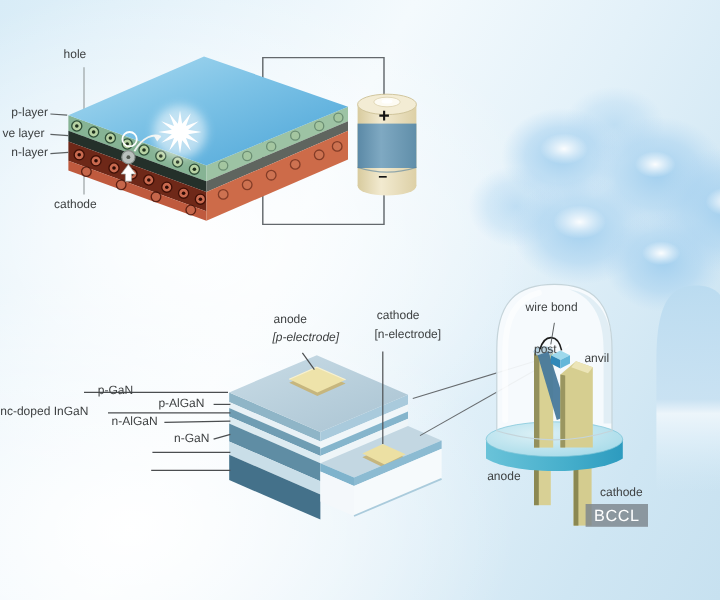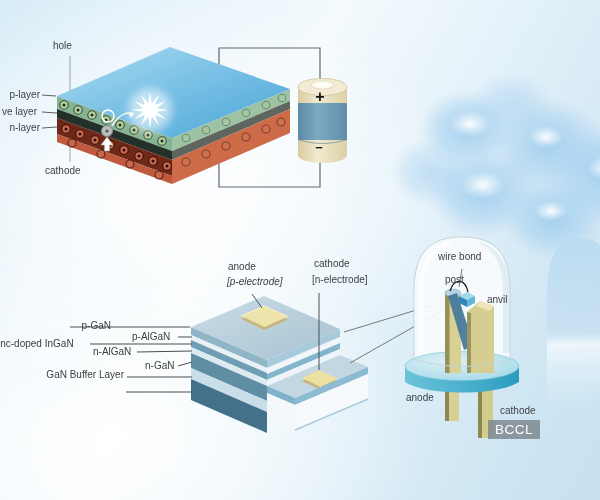--- a/index.html
+++ b/index.html
@@ -321,24 +321,23 @@
   <div class="lbl" style="left:228px;top:261px;">anode</div>
   <div class="lbl" style="left:227px;top:276px;font-style:italic;">[p-electrode]</div>
   <div class="lbl" style="left:314px;top:258px;">cathode</div>
   <div class="lbl" style="left:312px;top:274px;">[n-electrode]</div>
 
   <div class="lbl r" style="left:0;top:320px;width:67px;padding-left:44px;">p-GaN</div>
   <div class="lbl" style="left:-2px;top:338px;">inc-doped InGaN</div>
   <div class="lbl" style="left:132px;top:331px;">p-AlGaN</div>
   <div class="lbl" style="left:93px;top:346px;">n-AlGaN</div>
   <div class="lbl" style="left:145px;top:360px;">n-GaN</div>
-  <div class="lbl r" style="left:0;top:369px;width:124px;">GaN Buffer Layer</div>
 
   <div class="lbl" style="left:438px;top:251px;">wire bond</div>
-  <div class="lbl" style="left:420px;top:274px;padding-left:25px;">post</div>
+  <div class="lbl" style="left:420px;top:286px;padding-left:25px;">post</div>
   <div class="lbl" style="left:487px;top:294px;">anvil</div>
   <div class="lbl" style="left:406px;top:392px;">anode</div>
   <div class="lbl" style="left:500px;top:405px;">cathode</div>
 
   <div class="badge">BCCL</div>
 </div>
 
 </div>
 
 </body></html>

